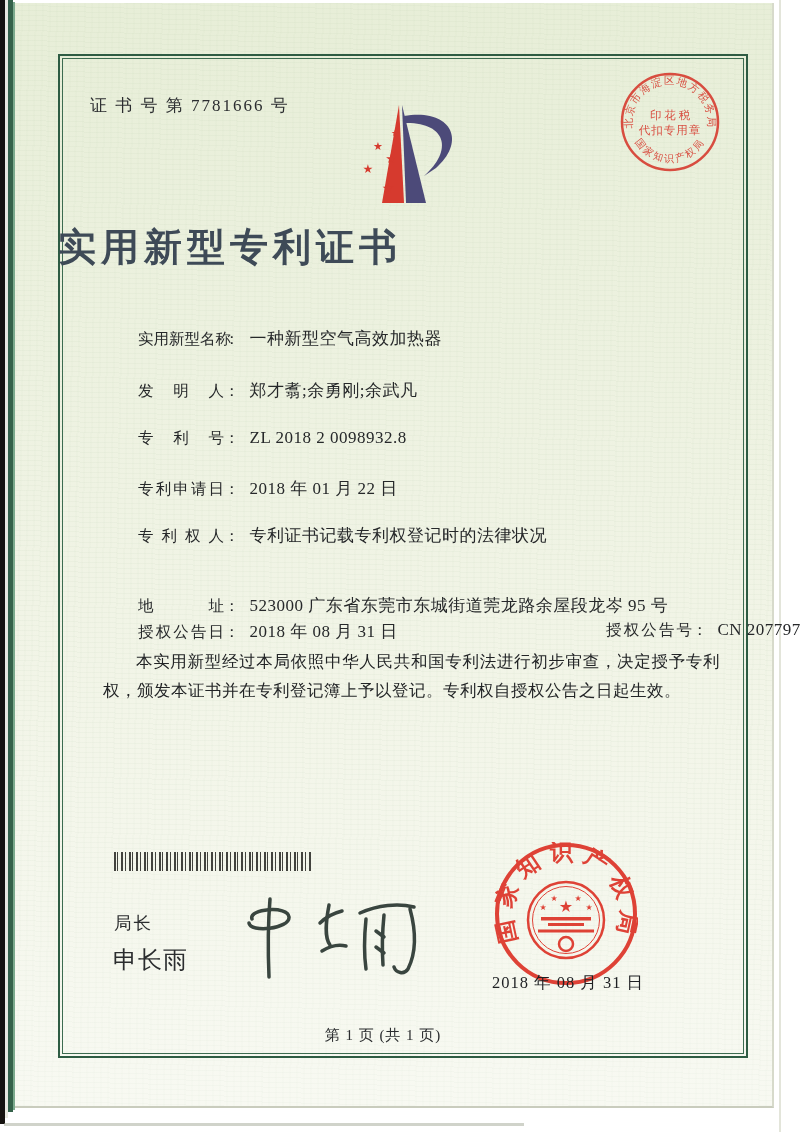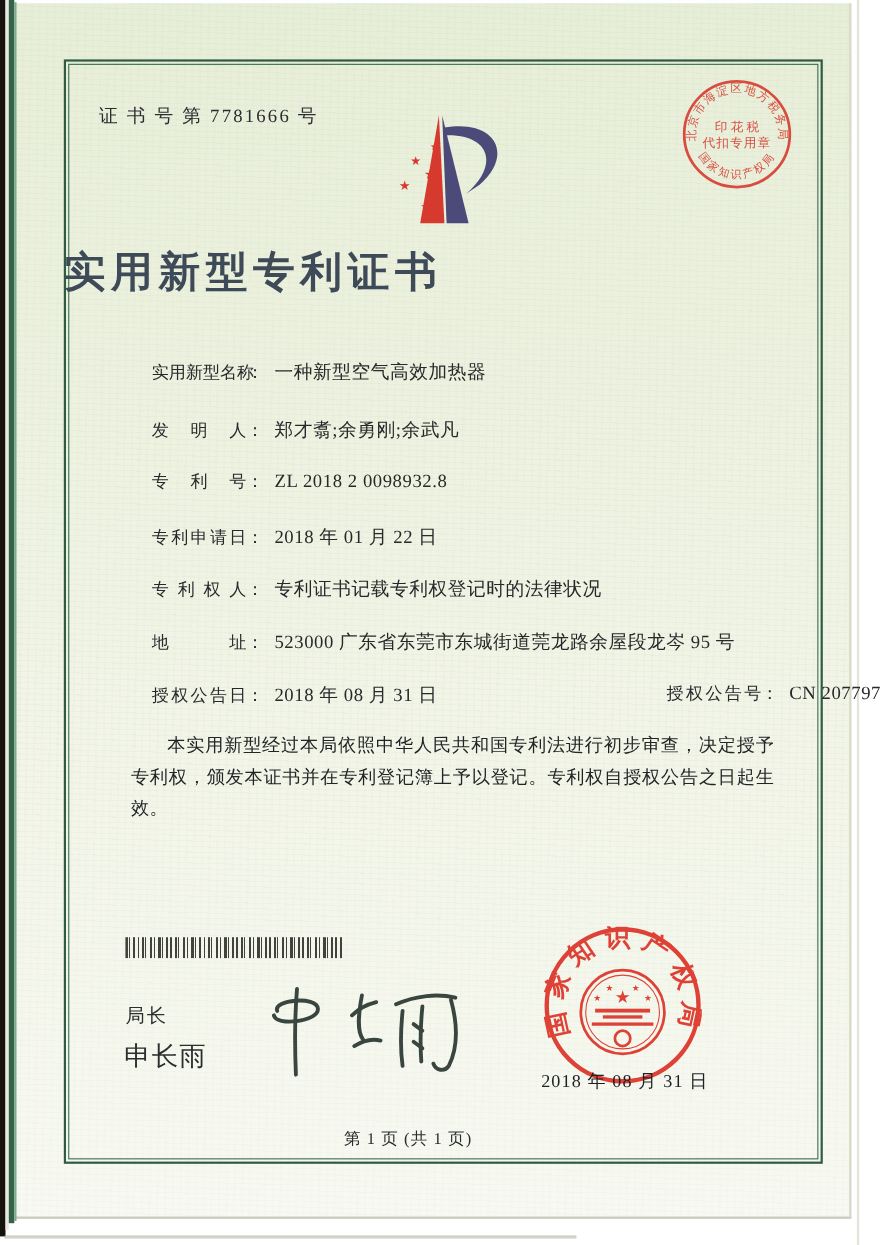--- a/index.html
+++ b/index.html
@@ -29,33 +29,33 @@
   .title{position:absolute;left:58px;top:222px;width:686px;
          font-size:38px;font-weight:600;letter-spacing:5px;color:#3e4a57;}
   
   .frow{position:absolute;left:106px;font-size:17px;color:#26282a;white-space:nowrap;}
   .flabel{display:inline-block;width:86px;font-size:15.5px;text-align:justify;text-align-last:justify;vertical-align:baseline;margin-left:32px;}
   .fcolon{font-size:15.5px;margin-right:10px;}
   .fvalue{font-size:17px;letter-spacing:.5px;}
   .frow-right{position:absolute;left:468px;top:0;}
   
   .body-text{position:absolute;left:103px;top:648px;width:617px;}
-  .body-text p{margin:16px;font-size:16.5px;line-height:28.5px;letter-spacing:.5px;
+  .body-text p{margin:0;font-size:16.5px;line-height:28.5px;letter-spacing:.5px;
                text-align:justify;text-indent:2em;color:#222426;}
   
   .barcode{position:absolute;left:114px;top:852px;width:197px;height:19px;
            background:repeating-linear-gradient(90deg,#23231f 0 2px,rgba(0,0,0,0) 2px 3px,#23231f 3px 4px,rgba(0,0,0,0) 4px 7px,#23231f 7px 9px,rgba(0,0,0,0) 9px 11px,#23231f 11px 12px,rgba(0,0,0,0) 12px 15px);
            opacity:.85;}
   .signoff-title{position:absolute;left:114px;top:911px;font-size:17.5px;letter-spacing:2px;color:#2b2d2f;}
   .signoff-name{position:absolute;left:113px;top:944px;font-size:24px;letter-spacing:1px;color:#2b2d2f;}
   .signature{position:absolute;left:232px;top:893px;width:195px;height:88px;}
   .seal{position:absolute;left:494px;top:842px;width:144px;height:144px;opacity:.92;}
   .seal-date{position:absolute;left:486px;top:972px;width:164px;text-align:center;z-index:5;
              font-size:16.5px;letter-spacing:1px;color:#1e2023;}
-  .footer{position:absolute;left:46px;top:1026px;width:650px;text-align:center;font-size:15px;color:#2a2c2e;letter-spacing:1px;}
+  .footer{position:absolute;left:58px;top:1026px;width:650px;text-align:center;font-size:15px;color:#2a2c2e;letter-spacing:1px;}
   .right-edge-line{position:absolute;left:779px;top:0;width:2px;height:1132px;background:#e3e5da;}
 </style>
 </head>
 <body>
 
 <div class="stage">
   <div class="paper"></div>
   <div class="spine-black"></div>
   <div class="spine-sliver"></div>
   <div class="spine-green"></div>
@@ -106,21 +106,21 @@
   </div>
   <div class="frow" style="top:428px">
     <span class="flabel">专利号</span><span class="fcolon">：</span><span class="fvalue">ZL 2018 2 0098932.8</span>
   </div>
   <div class="frow" style="top:477px">
     <span class="flabel">专利申请日</span><span class="fcolon">：</span><span class="fvalue">2018 年 01 月 22 日</span>
   </div>
   <div class="frow" style="top:524px">
     <span class="flabel">专利权人</span><span class="fcolon">：</span><span class="fvalue">专利证书记载专利权登记时的法律状况</span>
   </div>
-  <div class="frow" style="top:572px">
+  <div class="frow" style="top:594px">
     <span class="flabel">地址</span><span class="fcolon">：</span><span class="fvalue">523000 广东省东莞市东城街道莞龙路余屋段龙岑 95 号</span>
   </div>
   <div class="frow" style="top:620px;width:614px">
     <span class="flabel">授权公告日</span><span class="fcolon">：</span><span class="fvalue">2018 年 08 月 31 日</span>
     <span class="frow-right">
       <span class="flabel">授权公告号</span><span class="fcolon">：</span><span class="fvalue">CN 207797388 U</span>
     </span>
   </div>
 
   <div class="body-text">

